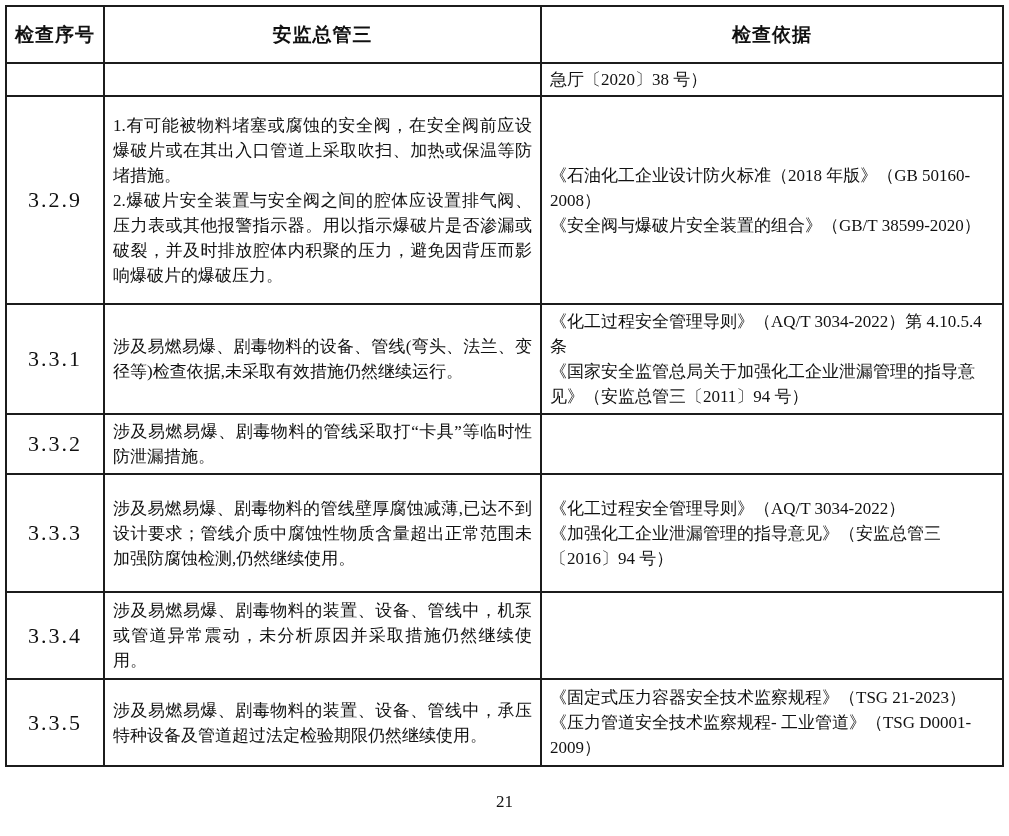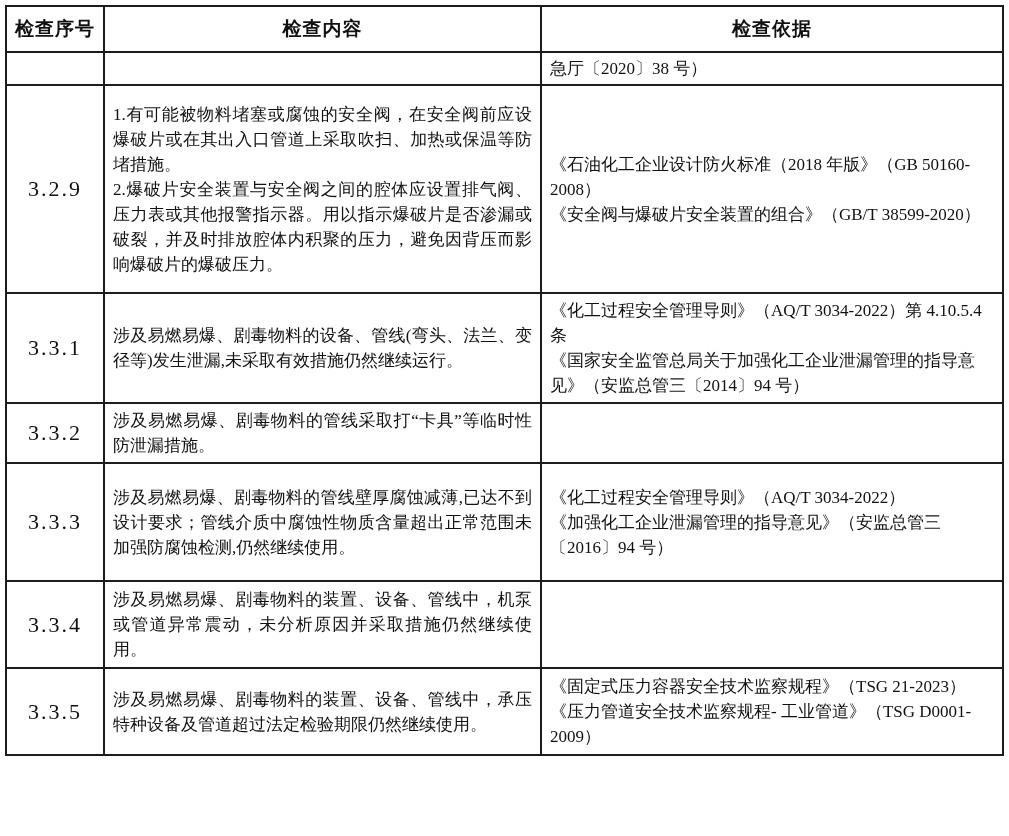--- a/index.html
+++ b/index.html
@@ -46,21 +46,21 @@
   }
   td.content, td.basis {
     font-size: 17px;
     line-height: 25px;
     text-align: justify;
     white-space: pre-line;
     padding: 4px 10px 4px 8px;
     margin-left: 43px;
   }
   td.basis { text-align: left; padding-left: 12px; }
-  tr.h47  { height: 46px; }
+  tr.h47  { height: 57px; }
   tr.h33  { height: 33px; }
   tr.h208 { height: 208px; }
   tr.h110 { height: 110px; }
   tr.h57  { height: 60px; }
   tr.h118 { height: 118px; }
   tr.h87  { height: 87px; }
   .page-number {
     position: absolute;
     left: 0;
     width: 100%;
@@ -77,42 +77,42 @@
 
   <table class="checklist">
     <colgroup>
       <col style="width:98px">
       <col style="width:437px">
       <col style="width:462px">
     </colgroup>
     <thead>
       <tr class="h47">
         <th class="hdr">检查序号</th>
-        <th class="hdr">检查内容</th>
+        <th class="hdr">安监总管三</th>
         <th class="hdr">检查依据</th>
       </tr>
     </thead>
     <tbody>
       <tr class="h33">
         <td class="seq"></td>
         <td class="content"></td>
         <td class="basis">急厅〔2020〕38 号）</td>
       </tr>
       <tr class="h208">
         <td class="seq">3.2.9</td>
         <td class="content">1.有可能被物料堵塞或腐蚀的安全阀，在安全阀前应设爆破片或在其出入口管道上采取吹扫、加热或保温等防堵措施。
 2.爆破片安全装置与安全阀之间的腔体应设置排气阀、压力表或其他报警指示器。用以指示爆破片是否渗漏或破裂，并及时排放腔体内积聚的压力，避免因背压而影响爆破片的爆破压力。</td>
         <td class="basis">《石油化工企业设计防火标准（2018 年版》（GB 50160-2008）
 《安全阀与爆破片安全装置的组合》（GB/T 38599-2020）</td>
       </tr>
       <tr class="h110">
         <td class="seq">3.3.1</td>
-        <td class="content">涉及易燃易爆、剧毒物料的设备、管线(弯头、法兰、变径等)发生泄漏,未采取有效措施仍然继续运行。</td>
+        <td class="content">涉及易燃易爆、剧毒物料的设备、管线(弯头、法兰、变径等)检查依据,未采取有效措施仍然继续运行。</td>
         <td class="basis">《化工过程安全管理导则》（AQ/T 3034-2022）第 4.10.5.4 条
-《国家安全监管总局关于加强化工企业泄漏管理的指导意见》（安监总管三〔2014〕94 号）</td>
+《国家安全监管总局关于加强化工企业泄漏管理的指导意见》（安监总管三〔2011〕94 号）</td>
       </tr>
       <tr class="h57">
         <td class="seq">3.3.2</td>
         <td class="content">涉及易燃易爆、剧毒物料的管线采取打“卡具”等临时性防泄漏措施。</td>
         <td class="basis"></td>
       </tr>
       <tr class="h118">
         <td class="seq">3.3.3</td>
         <td class="content">涉及易燃易爆、剧毒物料的管线壁厚腐蚀减薄,已达不到设计要求；管线介质中腐蚀性物质含量超出正常范围未加强防腐蚀检测,仍然继续使用。</td>
         <td class="basis">《化工过程安全管理导则》（AQ/T 3034-2022）
@@ -125,14 +125,15 @@
       </tr>
       <tr class="h87">
         <td class="seq">3.3.5</td>
         <td class="content">涉及易燃易爆、剧毒物料的装置、设备、管线中，承压特种设备及管道超过法定检验期限仍然继续使用。</td>
         <td class="basis">《固定式压力容器安全技术监察规程》（TSG 21-2023）
 《压力管道安全技术监察规程- 工业管道》（TSG D0001-2009）</td>
       </tr>
     </tbody>
   </table>
 
+  <div class="page-number">21</div>
 
 </div>
 
 </body></html>

